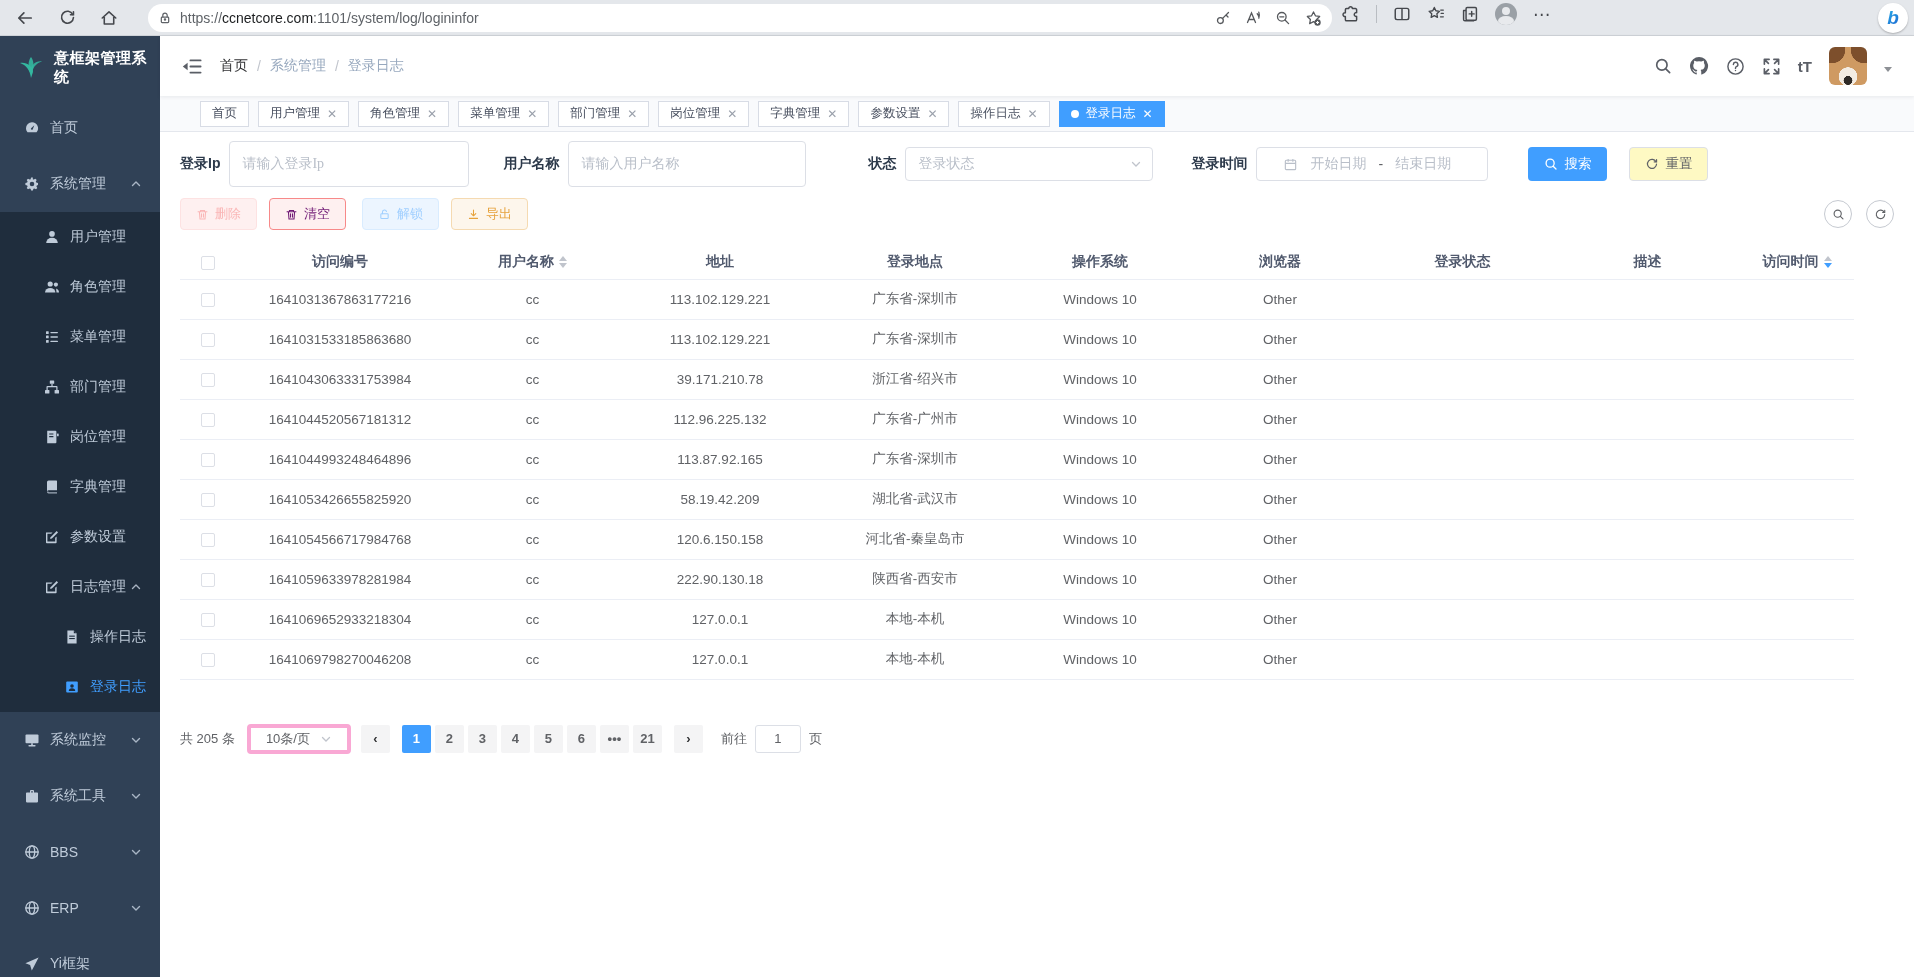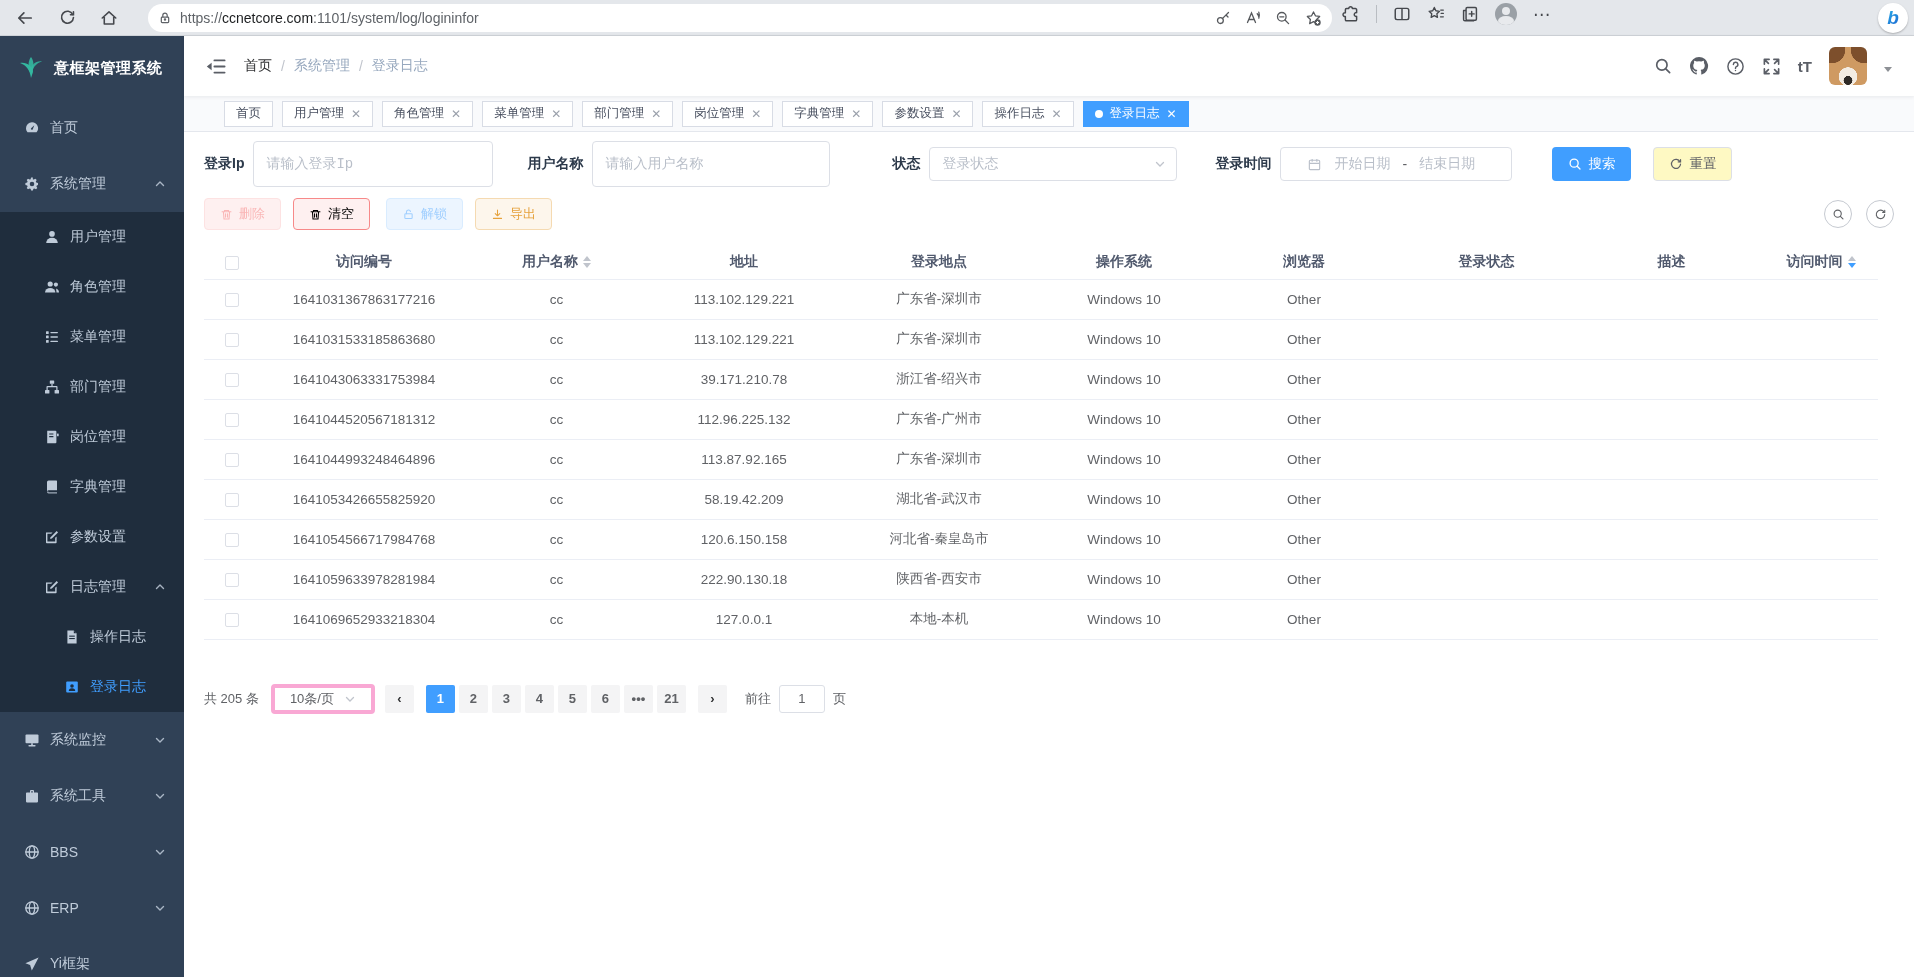--- a/index.html
+++ b/index.html
@@ -21,21 +21,21 @@
   .avatar-browser { width:22px; height:22px; border-radius:50%; background:#9aa0a6; position:relative; overflow:hidden; }
   .avatar-browser:before { content:""; position:absolute; left:7px; top:4px; width:8px; height:8px; border-radius:50%; background:#e8eaed; }
   .avatar-browser:after { content:""; position:absolute; left:3px; top:13px; width:16px; height:10px; border-radius:50%; background:#e8eaed; }
   .copilot { position:absolute; right:6px; top:3px; width:30px; height:30px; border-radius:50%;
     background:#fff; box-shadow:0 1px 2px rgba(0,0,0,.25); display:flex; align-items:center; justify-content:center; }
   .copilot span { font-size:19px; font-weight:bold; font-style:italic; color:#1a7bd4;
     background:linear-gradient(135deg,#2bb3e8,#1a5fd0); -webkit-background-clip:text; background-clip:text; -webkit-text-fill-color:transparent; }
 
   
   .app { display:flex; height:941px; }
-  .sidebar { width:184px; background:#304156; color:#bfcbd9; flex:0 0 auto; overflow:hidden; }
+  .sidebar { width:160px; background:#304156; color:#bfcbd9; flex:0 0 auto; overflow:hidden; }
   .logo-row { height:64px; display:flex; align-items:center; padding-left:18px; gap:10px; }
   .logo-title { color:#fff; font-size:15px; font-weight:bold; letter-spacing:.5px; }
   .menu-item { height:56px; display:flex; align-items:center; gap:10px; font-size:14px;
     padding-left:24px; position:relative; cursor:pointer; }
   .menu-item.lvl1 { height:50px; padding-left:44px; }
   .menu-item.lvl2 { height:50px; padding-left:64px; }
   .menu-item.dark { background:#1f2d3d; }
   .menu-item.active { color:#409EFF; }
   .menu-item .mi { width:16px; height:16px; display:flex; }
   .menu-item .arr { position:absolute; right:18px; top:50%; transform:translateY(-50%); opacity:.85; }
@@ -70,36 +70,36 @@
   .tab.active { background:#409EFF; border-color:#409EFF; color:#fff; }
   .tab.active .x { color:#fff; }
   .tab .dot { width:8px; height:8px; border-radius:50%; background:#fff; }
 
   
   .content { flex:1; background:#fff; padding:14px 20px 0 20px; position:relative; }
 
   .search-row { display:flex; align-items:center; height:36px; font-size:14px; }
   .flabel { font-weight:bold; color:#2d3a4b; margin-right:9px; white-space:nowrap; }
   .tin { height:46px; border:1px solid #dcdfe6; border-radius:4px; padding:0 12px; font-size:14px;
-    color:#606266; outline:none; font-family:Liberation Mono, monospace; }
+    color:#606266; outline:none; font-family:Liberation Serif, serif; }
   .tin::placeholder { color:#b9bfc9; }
   .sel { height:34px; border:1px solid #dcdfe6; border-radius:4px; padding:0 10px 0 12px;
     display:flex; align-items:center; color:#b9bfc9; font-size:14px; cursor:pointer; }
   .sel .sv { flex:1; }
   .dateb { height:34px; border:1px solid #dcdfe6; border-radius:4px; display:flex; align-items:center;
     padding:0 26px; gap:12px; color:#b9bfc9; font-size:14px; }
   .btn { height:34px; border-radius:4px; display:inline-flex; align-items:center; gap:6px;
     padding:0 15px; font-size:13.5px; cursor:pointer; border:1px solid transparent; white-space:nowrap; }
   .btn-primary { background:#409EFF; color:#fff; }
   .btn-plain { background:#fef9c3; border-color:#dcdfe6; color:#606266; }
 
   .action-row { margin-top:16px; display:flex; align-items:center; gap:12px; }
   .btn-sm { height:32px; padding:0 15px; font-size:13px; }
   .b-del { background:#fef0f0; color:#fab6b6; border-color:#fde2e2; }
-  .b-clear { background:#fef0f0; color:#000000; border-color:#f78989; }
+  .b-clear { background:#fef0f0; color:#701a75; border-color:#f78989; }
   .b-unlock { background:#ecf5ff; color:#a0cfff; border-color:#d9ecff; }
   .b-export { background:#fdf6ec; color:#e6a23c; border-color:#f5dab1; }
   .round-tools { margin-left:auto; display:flex; gap:14px; }
   .rbtn { width:28px; height:28px; border-radius:50%; border:1px solid #c6cad1; background:#fff;
     display:flex; align-items:center; justify-content:center; color:#606266; cursor:pointer; }
 
   
   table { margin-top:15px; border-collapse:collapse; table-layout:fixed; width:1674px; }
   th { height:34px; font-size:14px; color:#515a6e; font-weight:bold; border-bottom:1px solid #ebeef5;
     text-align:center; white-space:nowrap; }
@@ -745,20 +745,32 @@
               <td>1641069652933218304</td>
               <td>cc</td>
               <td>127.0.0.1</td>
               <td>本地-本机</td>
               <td>Windows 10</td>
               <td>Other</td>
               <td></td>
               <td></td>
               <td></td>
             </tr>
+            <tr>
+              <td><span class="cb"></span></td>
+              <td>1641069798270046208</td>
+              <td>cc</td>
+              <td>127.0.0.1</td>
+              <td>本地-本机</td>
+              <td>Windows 10</td>
+              <td>Other</td>
+              <td></td>
+              <td></td>
+              <td></td>
+            </tr>
           </tbody>
       </table>
 
       <div class="pager">
         <span class="pg-total">共 205 条</span>
         <span class="pg-size">
           <span>10条/页</span>
           <svg width="12" height="12" viewBox="0 0 12 12" fill="none" stroke="#c0c4cc" stroke-width="1.3" stroke-linecap="round">
               <path d="M2.5 4.5L6 8l3.5-3.5"></path>
             </svg>

